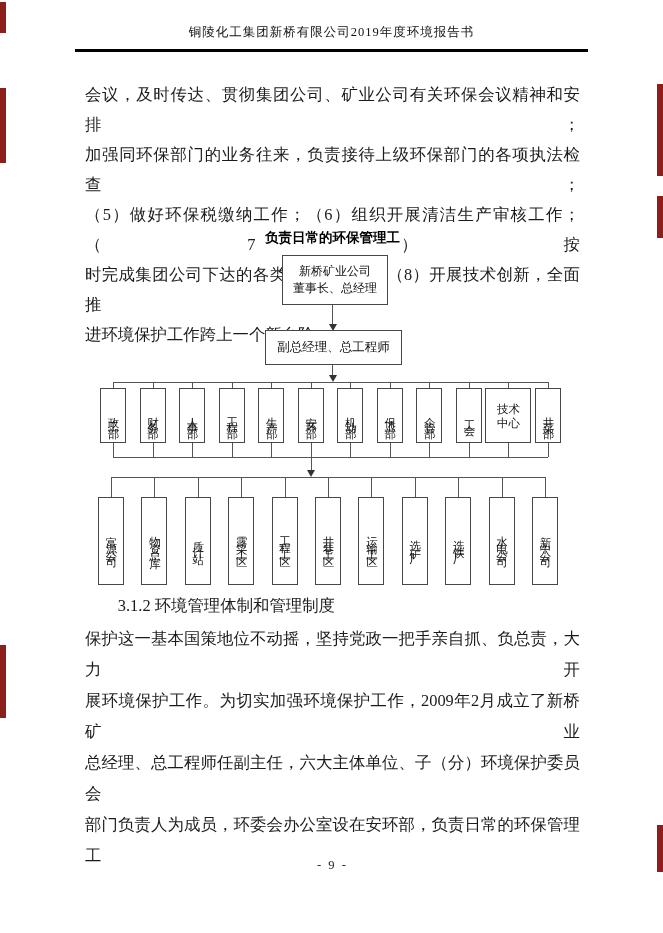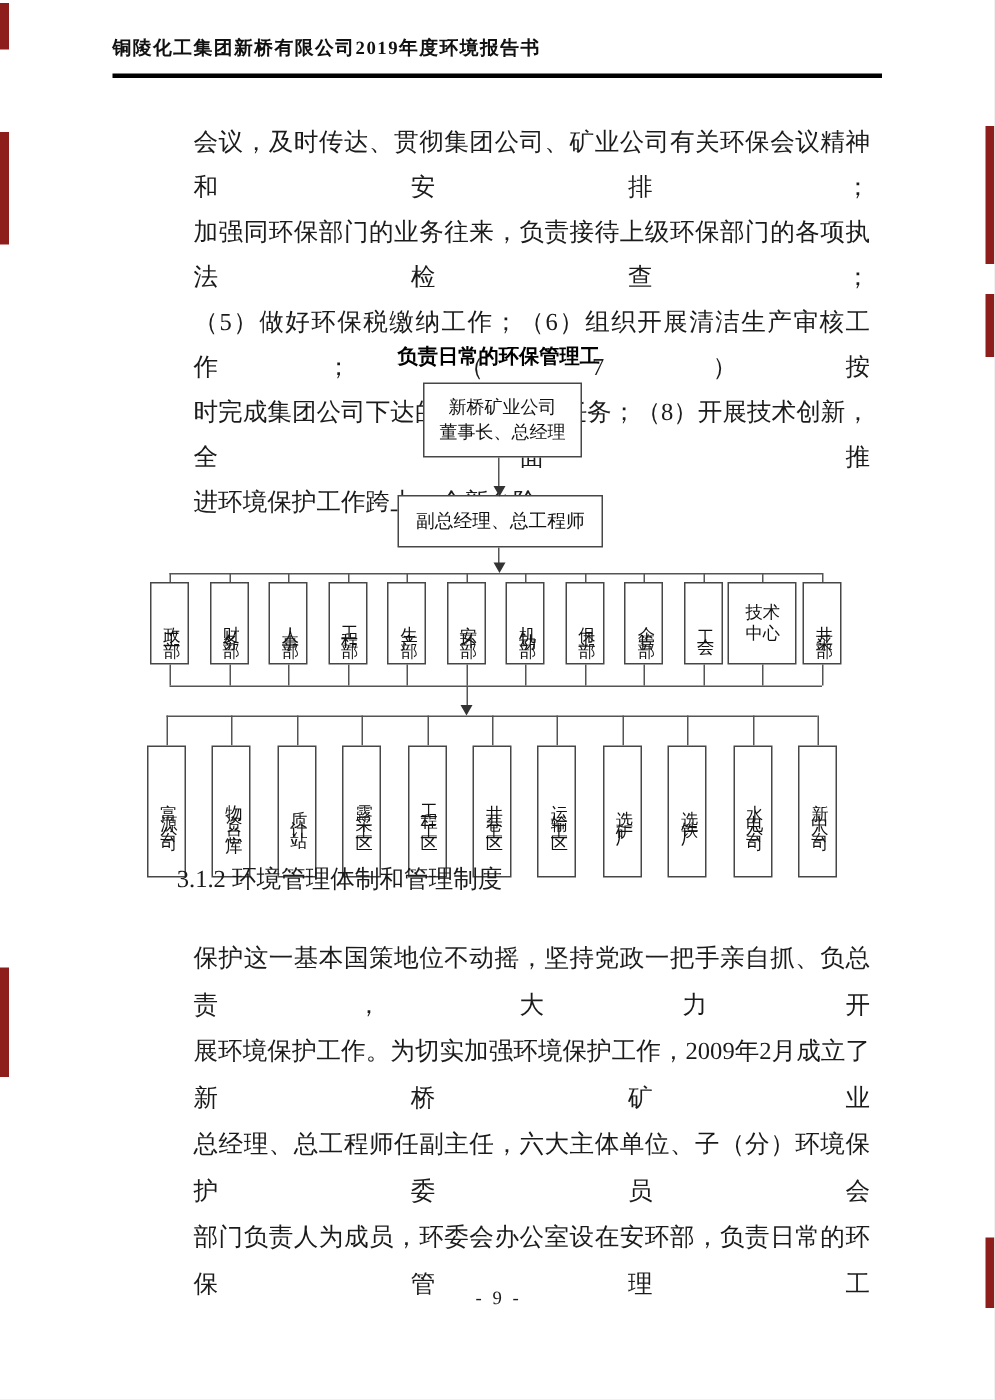--- a/index.html
+++ b/index.html
@@ -8,34 +8,34 @@
     background:#ffffff; overflow:hidden;
     font-family:"Liberation Serif","DejaVu Serif",serif;
     color:#1b1b1b;
   }
   
   .scan-mark { position:absolute; width:6px; }
 
   
   .header { position:absolute; left:75px; top:24px; width:513px; }
   .header-title {
-    font-size:12.5px; font-weight:bold;
+    text-align:center; font-size:12.5px; font-weight:normal;
     letter-spacing:1px; color:#111;
   }
   .header-rule { margin-top:8px; height:3px; background:#000; }
 
   
   .content { position:absolute; left:85px; top:0; width:495px; }
 
   .para { position:absolute; left:0; width:495px; font-size:16.4px; }
   #para1 { top:80px; }
   #para1 .tline { line-height:30px; }
   #para2 { top:623px; }
   #para2 .tline { line-height:31px; }
-  .tline { text-align:justify; text-align-last:justify;margin-left:44px; }
+  .tline { text-align:justify; text-align-last:justify; }
   .tline.lastline { text-align-last:left; }
   .tline.indent { text-indent:2em; }
 
   .chart-title {
     position:absolute; top:229px; left:0; width:495px; text-align:center;
     font-family:"Liberation Sans","DejaVu Sans",sans-serif;
     font-size:13.5px; font-weight:bold; color:#000;
   }
 
   .org-chart { position:absolute; top:255px; left:0; width:495px; height:336px; }
@@ -54,21 +54,21 @@
   .htext2 { font-size:11.5px; line-height:14px; white-space:pre-line; }
   .hline { position:absolute; height:1px; background:#555; }
   .vline { position:absolute; width:1px; background:#555; }
   .ahead {
     position:absolute; width:0; height:0;
     border-left:4px solid transparent; border-right:4px solid transparent;
     border-top:7px solid #333;
   }
 
   .section-heading {
-    position:absolute; top:574px; left:0; width:495px;
+    position:absolute; top:594px; left:0; width:495px;
     font-size:16.4px; line-height:24px; text-indent:2em;
   }
   .page-number {
     position:absolute; top:858px; left:0; width:495px;
     text-align:center; font-size:12.5px; letter-spacing:2px;
   }
 </style>
 </head>
 <body>
 

